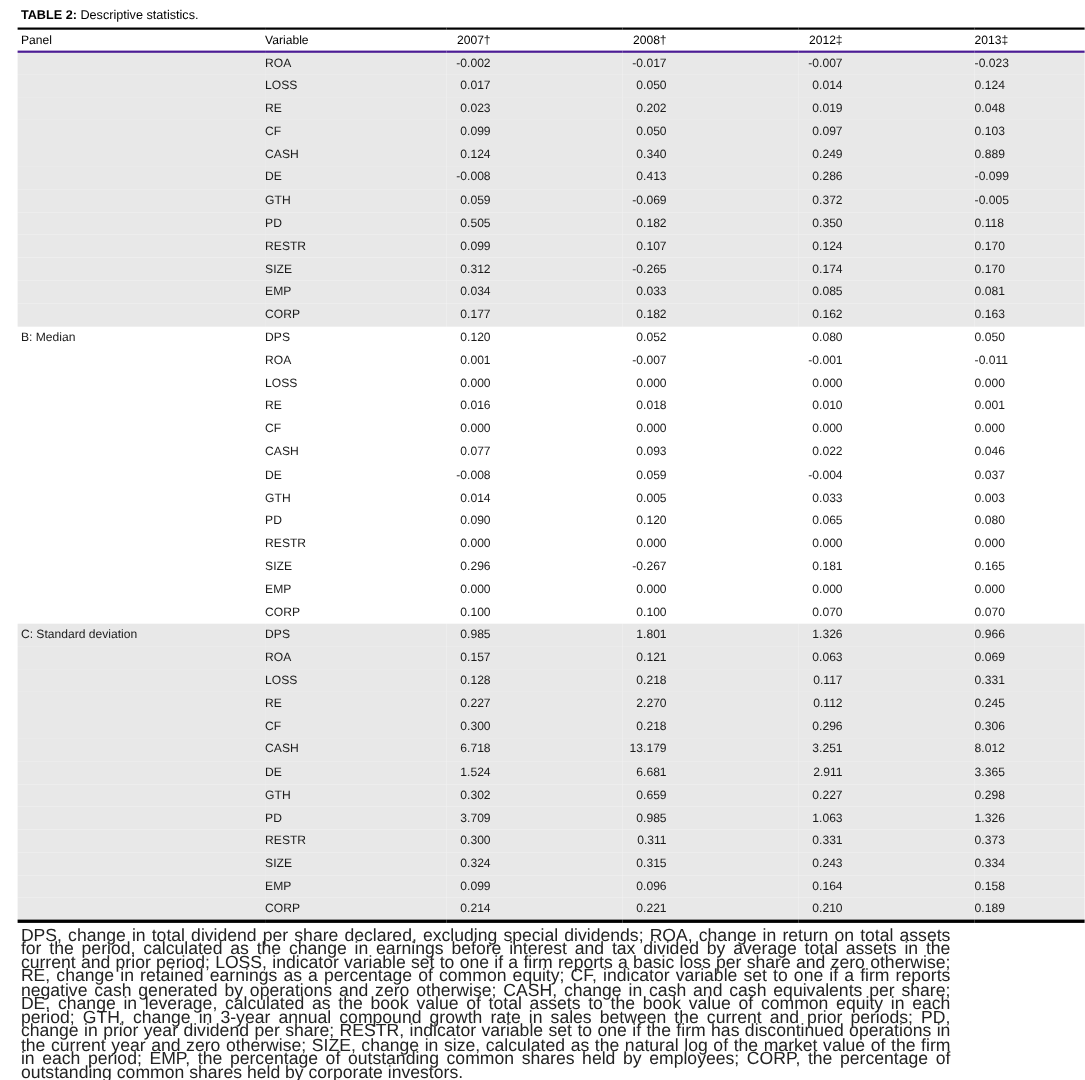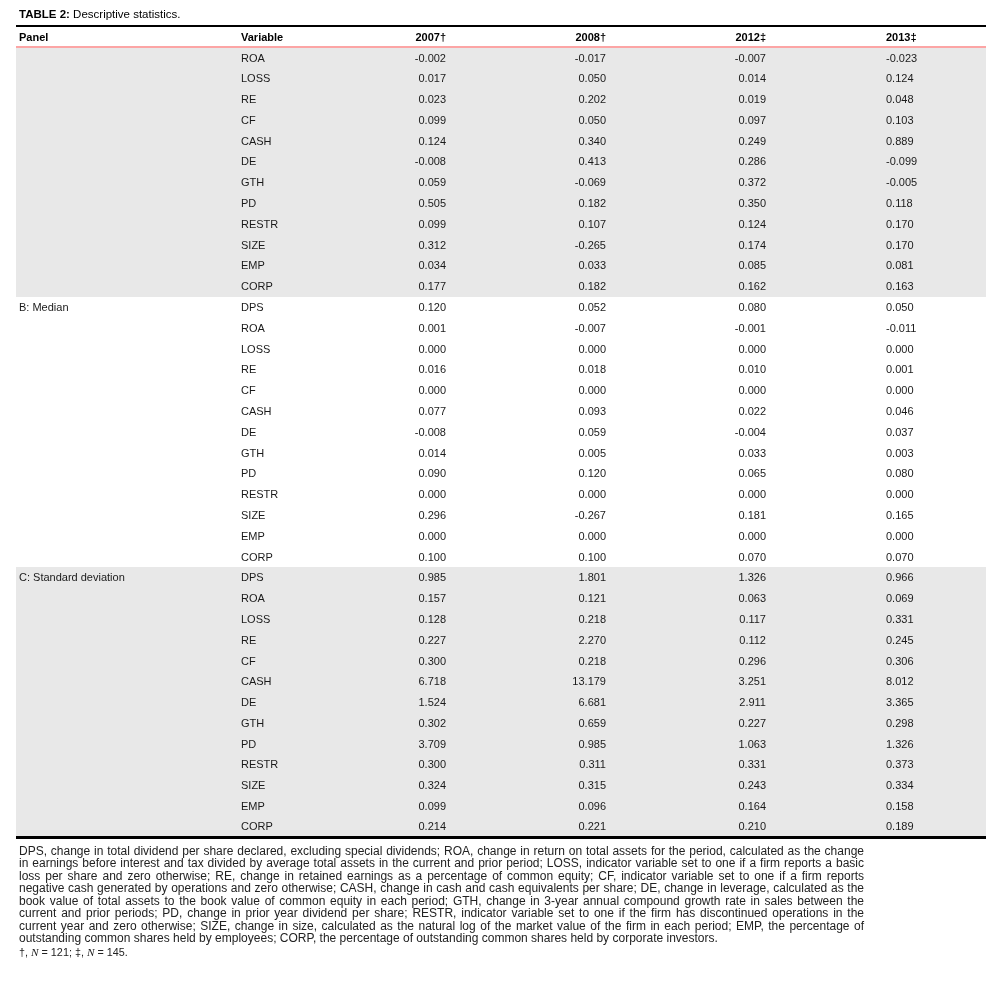--- a/index.html
+++ b/index.html
@@ -22,25 +22,25 @@
 
   table.stats {
     width: 986px;
     border-collapse: collapse;
     table-layout: fixed;
     border-top: 2px solid #000;
     border-bottom: 3px solid #000;
   }
   thead th {
     font-size: 11px;
-    font-weight: bold;
+    font-weight: normal;
     text-align: left;
     height: 21px;
     padding: 0;
-    border-bottom: 2px solid #fca5a5;
+    border-bottom: 2px solid #4c1d95;
     color: #000;
     vertical-align: middle;
   }
   tbody td {
     font-size: 11px;
     height: 20.8px;
     padding: 0;
     vertical-align: middle;
     color: #1a1a1a;
     white-space: nowrap;
@@ -48,21 +48,21 @@
   th:nth-child(1), td:nth-child(1) { padding-left: 3px; }
   th:nth-child(3), td:nth-child(3),
   th:nth-child(4), td:nth-child(4),
   th:nth-child(5), td:nth-child(5) { text-align: right; padding-right: 120px; }
   th:nth-child(6), td:nth-child(6) { text-align: left; padding-right: 76px; }
   tr.shaded td { background: var(--shade, #e8e8e8); }
 
   .footnote { margin-top: 6px; padding: 0 2px 0 3px; }
   .footnote-defs {
     margin: 0;
-    font-size: 12px;
+    font-size: 16px;
     line-height: 12.5px;
     text-align: justify;
     color: #222222;
   }
   .footnote-sample {
     margin: 1px 0 16px 0;
     font-size: 10.8px;
     line-height: 13px;
     color: #222222;
   }

